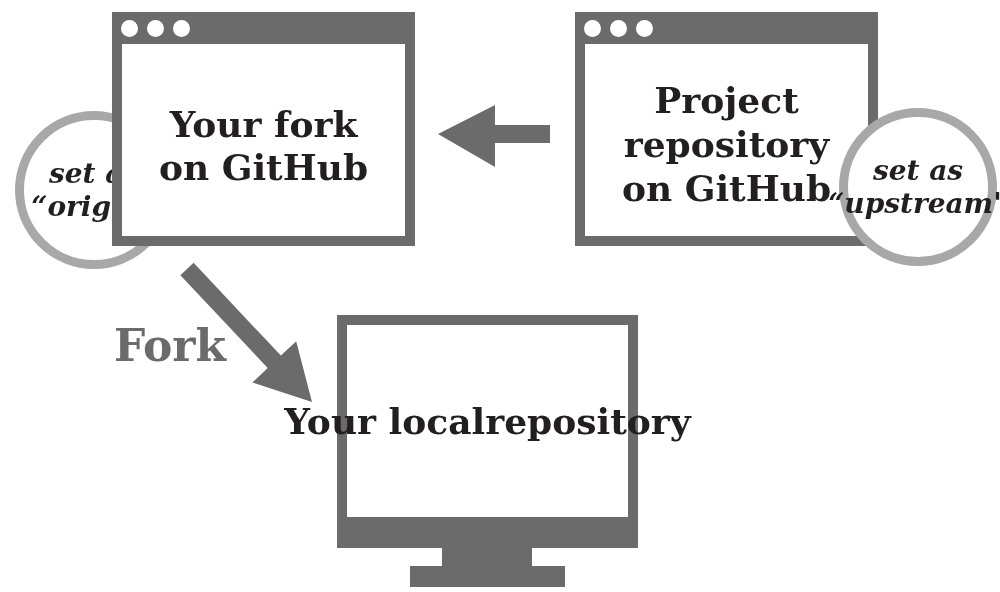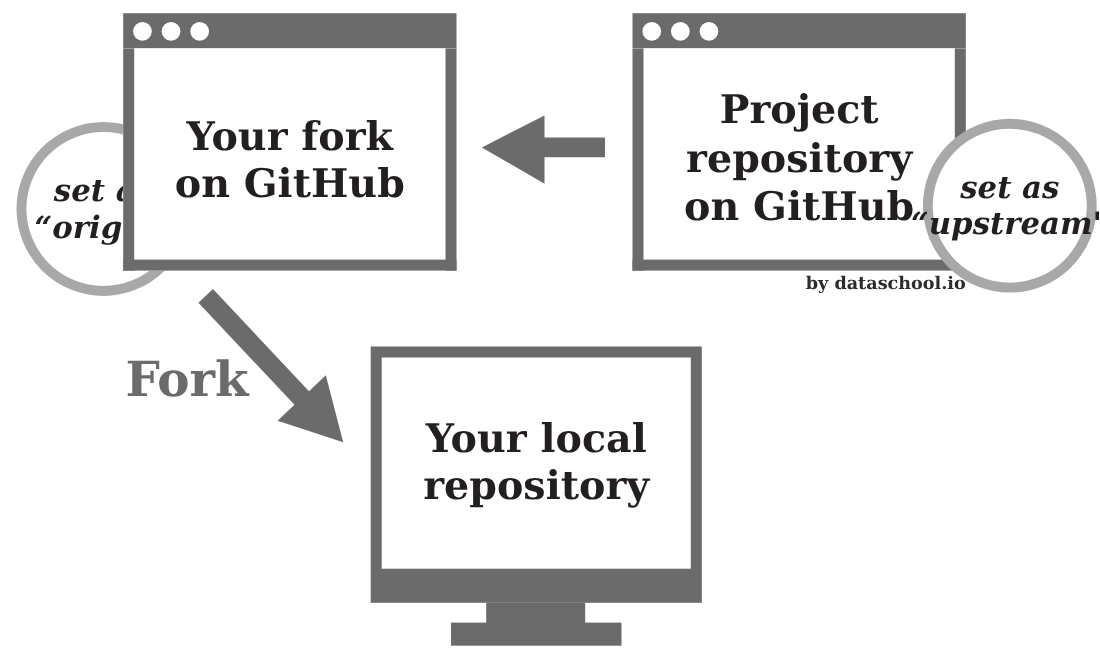--- a/index.html
+++ b/index.html
@@ -46,21 +46,21 @@
     white-space:nowrap;z-index:1;
   }
   .label-fork{left:442px;top:46px;width:120px;font-size:46px;}
   .label-clone{left:110px;top:320px;width:120px;font-size:44px;}
   
   .arrows{position:absolute;left:0;top:0;width:1000px;height:592px;z-index:1;}
   
   .monitor{position:absolute;left:337px;top:315px;width:301px;height:233px;background:#6b6b6b;z-index:2;}
   .monitor-screen{
     position:absolute;left:10px;top:10px;right:10px;bottom:31px;background:#ffffff;
-    display:flex;flex-direction:column;align-items:center;justify-content:center;
+    display:flex;align-items:center;justify-content:center;
   }
   .monitor-neck{position:absolute;left:442px;top:548px;width:90px;height:19px;background:#6b6b6b;z-index:2;}
   .monitor-base{position:absolute;left:410px;top:566px;width:155px;height:21px;background:#6b6b6b;z-index:2;}
   
   .credit{
     position:absolute;left:578px;top:248px;width:300px;text-align:right;
     font-weight:bold;font-size:16px;color:#2b2b2b;white-space:nowrap;
   }
 </style>
 </head>
@@ -103,21 +103,20 @@
     </div>
   </div>
 
   <div class="badge badge-upstream">
     <div class="badge-line">set as</div>
     <div class="badge-line">“upstream"</div>
   </div>
 
   <div class="flow-label label-clone">Fork</div>
 
-  <div class="credit">by dataschool.io</div>
 
   <div class="monitor">
     <div class="monitor-screen">
       <div class="win-line">Your local</div>
       <div class="win-line">repository</div>
     </div>
   </div>
   <div class="monitor-neck"></div>
   <div class="monitor-base"></div>
 

